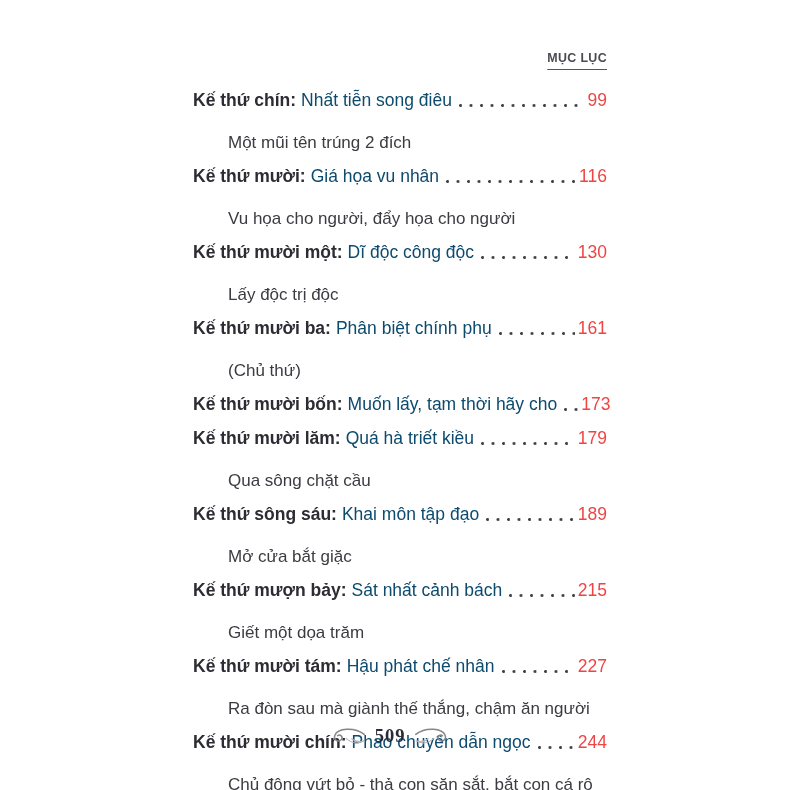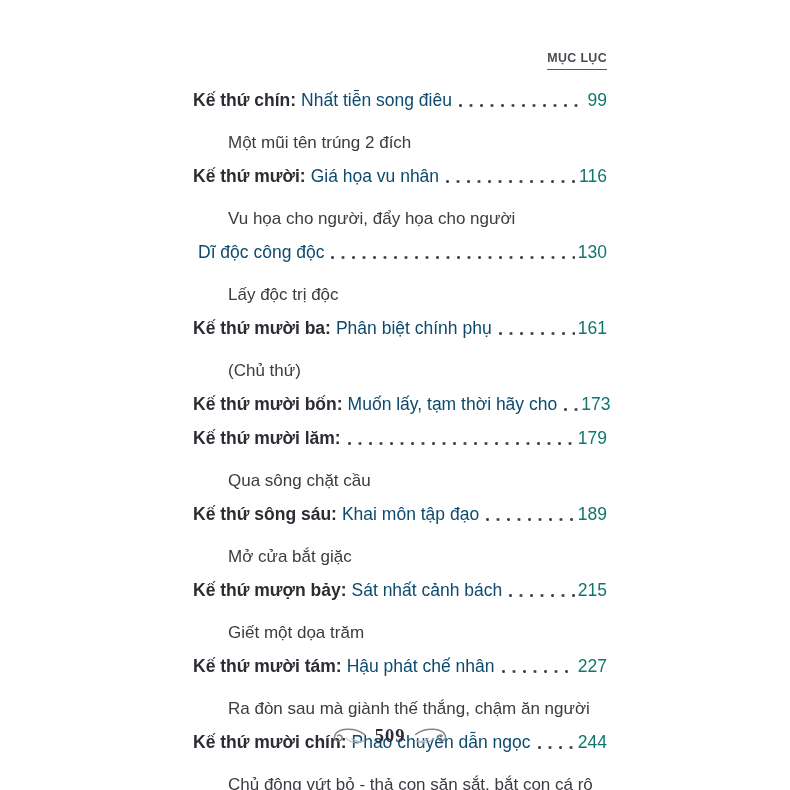--- a/index.html
+++ b/index.html
@@ -71,21 +71,21 @@
     position: absolute;
     left: 0;
     right: 0;
     bottom: 7px;
     height: 3px;
     background-image: radial-gradient(circle at 1.5px 1.5px, #3f3f46 1.25px, rgba(0,0,0,0) 1.6px);
     background-size: 10.5px 3px;
     background-repeat: repeat-x;
   }
   .entry-page {
-    color: #0f766e;
+    color: #ef4444;
   }
   .entry-sub {
     margin-left: 35px;
     font-size: 17px;
     line-height: 26px;
     color: #3b3b41;
     margin-top: 16px;
   }
 
   
@@ -131,20 +131,21 @@
         <div class="entry-main">
           <span class="entry-label">Kế thứ mười:</span>
           <span class="entry-title">Giá họa vu nhân</span>
           <span class="leader"></span>
           <span class="entry-page">116</span>
         </div>
         <div class="entry-sub">Vu họa cho người, đẩy họa cho người</div>
       </div>
       <div class="entry">
         <div class="entry-main">
+          <span class="entry-label">Kế thứ mười một:</span>
           <span class="entry-title">Dĩ độc công độc</span>
           <span class="leader"></span>
           <span class="entry-page">130</span>
         </div>
         <div class="entry-sub">Lấy độc trị độc</div>
       </div>
       <div class="entry">
         <div class="entry-main">
           <span class="entry-label">Kế thứ mười ba:</span>
           <span class="entry-title">Phân biệt chính phụ</span>
@@ -157,20 +158,21 @@
         <div class="entry-main">
           <span class="entry-label">Kế thứ mười bốn:</span>
           <span class="entry-title">Muốn lấy, tạm thời hãy cho</span>
           <span class="leader"></span>
           <span class="entry-page">173</span>
         </div>
       </div>
       <div class="entry">
         <div class="entry-main">
           <span class="entry-label">Kế thứ mười lăm:</span>
+          <span class="entry-title">Quá hà triết kiều</span>
           <span class="leader"></span>
           <span class="entry-page">179</span>
         </div>
         <div class="entry-sub">Qua sông chặt cầu</div>
       </div>
       <div class="entry">
         <div class="entry-main">
           <span class="entry-label">Kế thứ sông sáu:</span>
           <span class="entry-title">Khai môn tập đạo</span>
           <span class="leader"></span>

